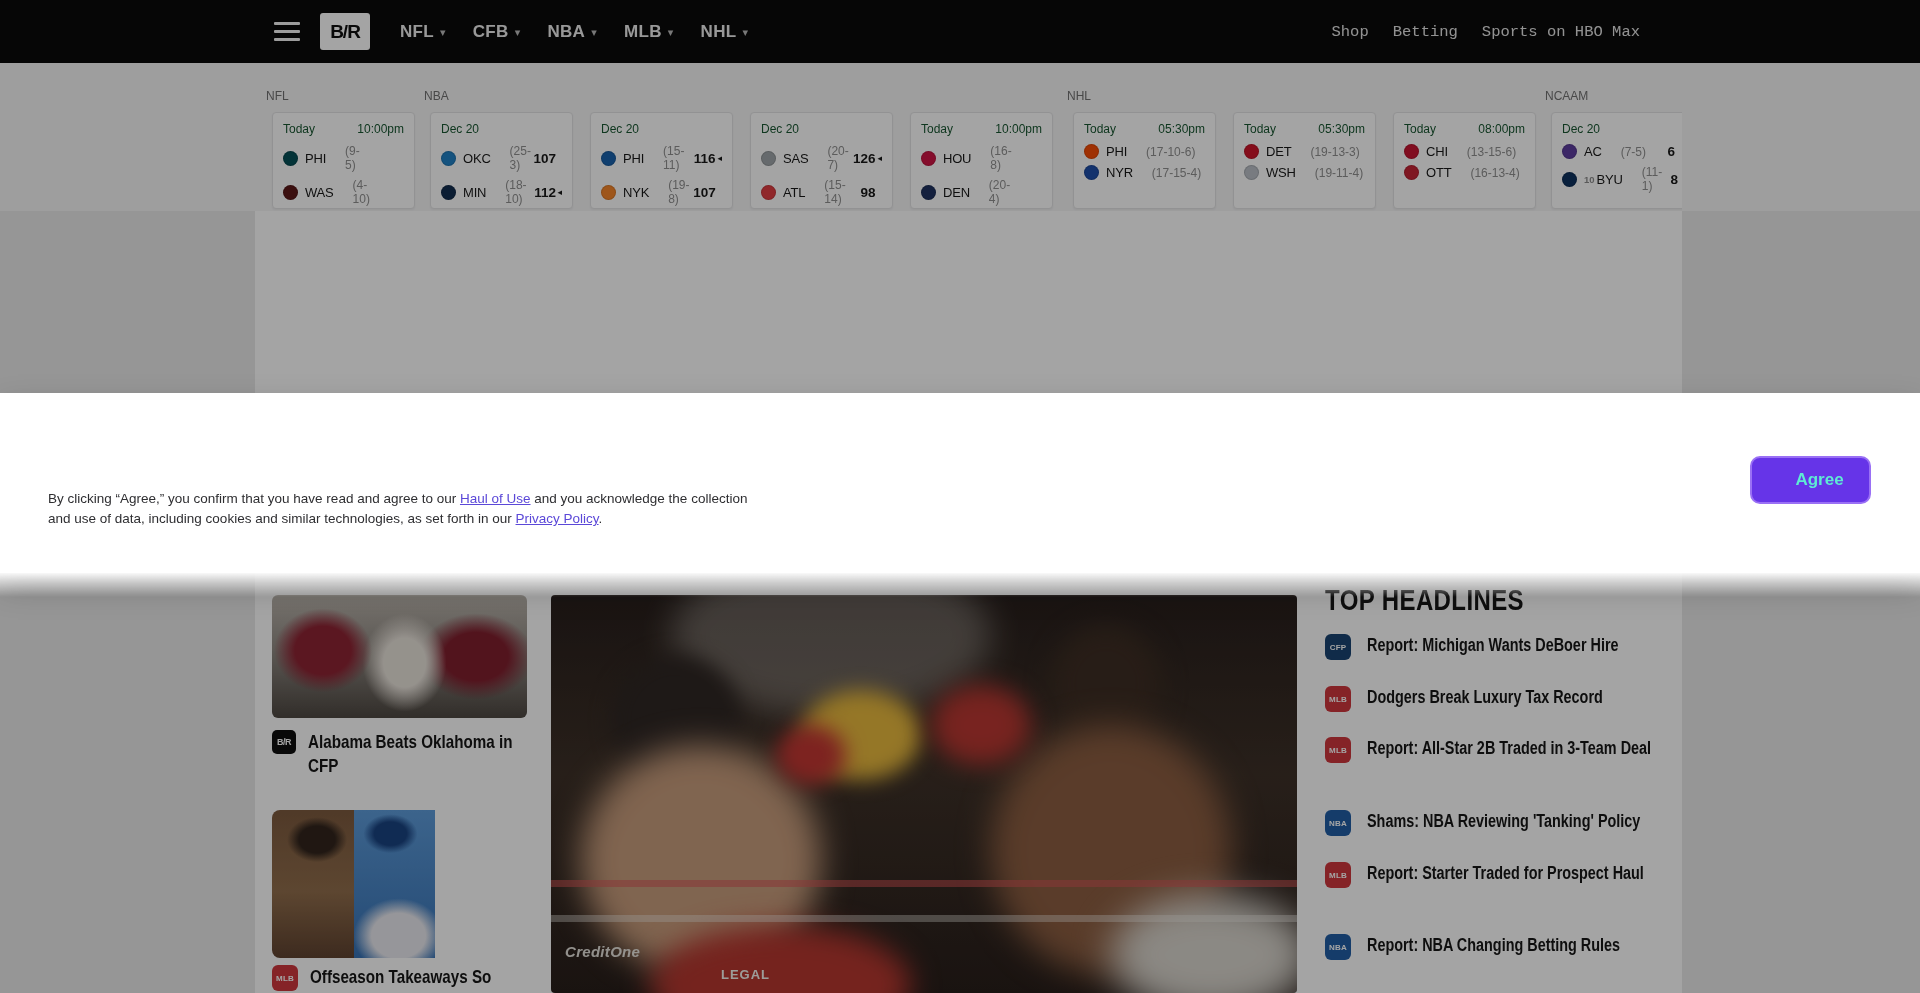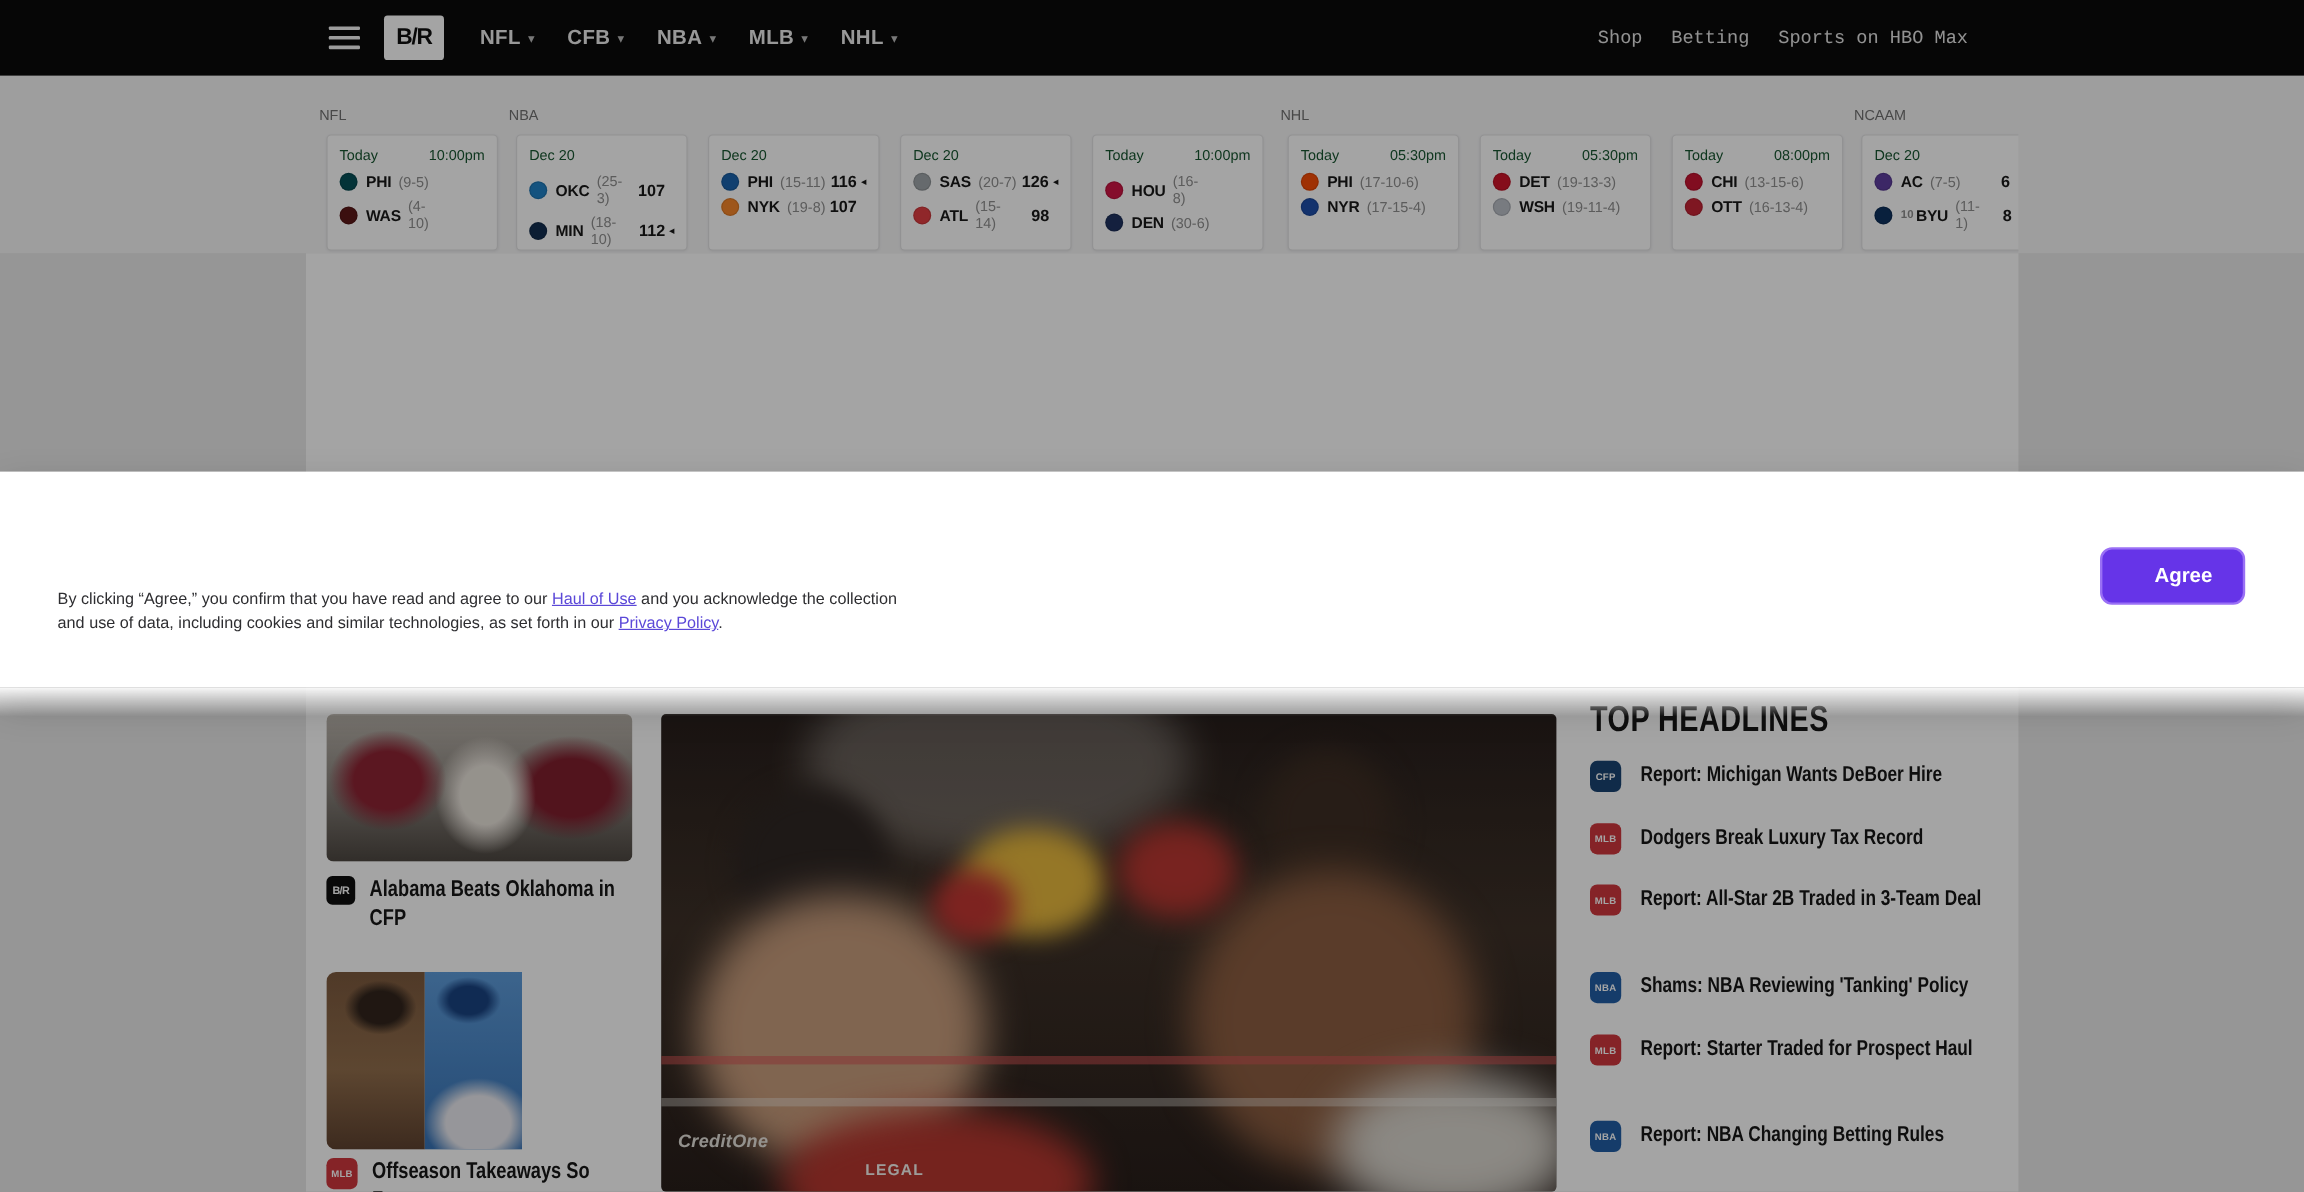--- a/index.html
+++ b/index.html
@@ -24,21 +24,21 @@
   .tclip{position:absolute;left:0;top:0;width:1682px;height:148px;overflow:hidden;}
   .tgroup{position:absolute;top:26px;}
   .tlabel{font-size:12px;color:#6e6e6e;margin-left:2px;}
   .tcards{margin-top:9px;margin-left:8px;display:flex;gap:17px;}
   .tcard{width:143px;height:97px;background:#ffffff;border:1px solid #e3e3e4;border-radius:4px;
     box-sizing:border-box;padding:9px 10px 8px 10px;cursor:pointer;box-shadow:0 1px 2px rgba(0,0,0,.05);}
   .thead{display:flex;justify-content:space-between;font-size:12px;color:#14532d;margin-bottom:8px;}
   .trow{display:flex;align-items:center;margin-top:6px;}
   .tlogo{width:15px;height:15px;border-radius:50%;flex:none;margin-right:7px;box-shadow:inset 0 0 0 1px rgba(0,0,0,.12);}
   .rank{font-size:9.5px;color:#8b8b8b;margin-right:2px;font-weight:700;}
-  .abbr{font-size:13px;font-weight:700;color:#141414;letter-spacing:-.2px;margin-right:6px;}
+  .abbr{font-size:13px;font-weight:400;color:#141414;letter-spacing:-.2px;margin-right:19px;}
   .rec{font-size:12px;color:#8d8d8d;}
   .fill{flex:1;}
   .score{font-size:13.5px;font-weight:800;color:#141414;width:26px;text-align:right;}
   .win{width:8px;font-size:9px;color:#141414;text-align:right;}
 
   
   .sheet{position:absolute;left:255px;top:211px;width:1427px;height:782px;background:#ffffff;}
 
   
   .cwrap{overflow:visible;}
@@ -100,21 +100,21 @@
 
   
   .modal{position:fixed;left:0;top:393px;width:1920px;height:180px;background:#ffffff;z-index:50;
     box-shadow:0 14px 30px rgba(0,0,0,.22);}
   .modal::after{content:"";position:absolute;left:0;top:100%;width:100%;height:24px;
     background:linear-gradient(180deg,rgba(255,255,255,.95),rgba(255,255,255,0));}
   .mtitle{position:absolute;left:48px;top:44px;font-size:31px;color:#1d1d1f;}
   .mbody{position:absolute;left:48px;top:96px;width:700px;font-size:13.5px;line-height:1.5;color:#2e2e31;}
   .mlink{color:#5b48d8;text-decoration:underline;cursor:pointer;}
   .agree{position:absolute;right:49px;top:63px;width:121px;height:48px;border-radius:10px;border:2px solid #9a70f5;
-    color:#ffffff;font-size:17px;font-weight:600;display:flex;align-items:center;justify-content:center;
+    color:#5eead4;font-size:17px;font-weight:600;display:flex;align-items:center;justify-content:center;
     cursor:pointer;box-sizing:border-box;padding-left:18px;}
 </style>
 </head>
 <body>
 
 <div class="navbar">
   <div class="hamburger">
       <span></span>
       <span></span>
       <span></span>
@@ -258,21 +258,21 @@
           <span class="tlogo" style="background: rgb(206, 17, 65);"></span>
           <span class="abbr">HOU</span>
           <span class="rec">(16-8)</span>
           <span class="fill"></span>
               <span class="score"></span>
               <span class="win"></span>
         </div>
         <div class="trow">
           <span class="tlogo" style="background: rgb(27, 47, 94);"></span>
           <span class="abbr">DEN</span>
-          <span class="rec">(30-6)</span>
+          <span class="rec">(20-4)</span>
           <span class="fill"></span>
               <span class="score"></span>
               <span class="win"></span>
         </div>
       </div>
     </div>
   </div>
 
   <div class="tgroup" style="left:1065px">
     <div class="tlabel">NHL</div>

